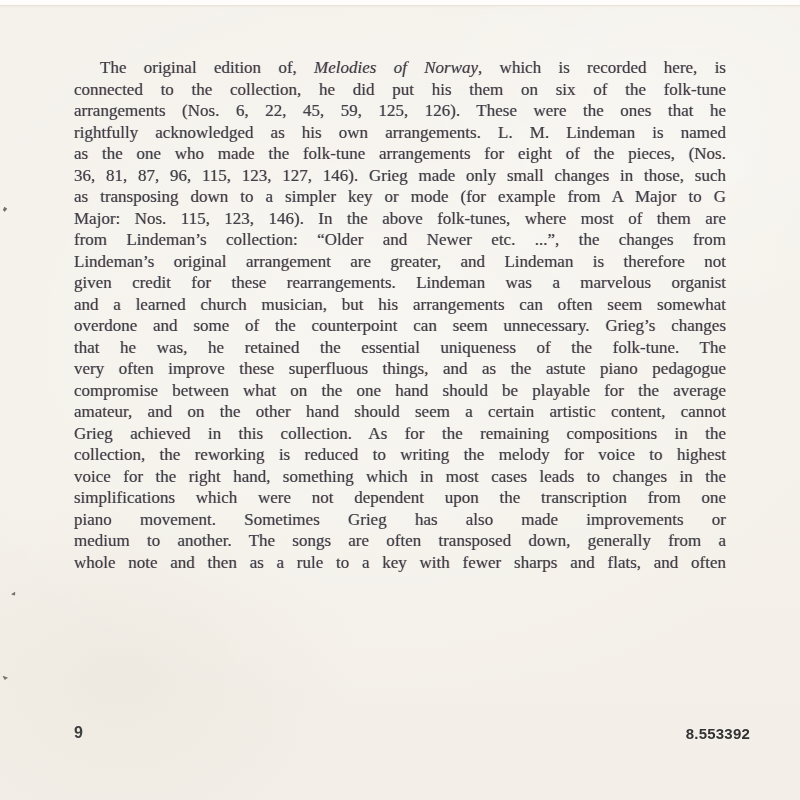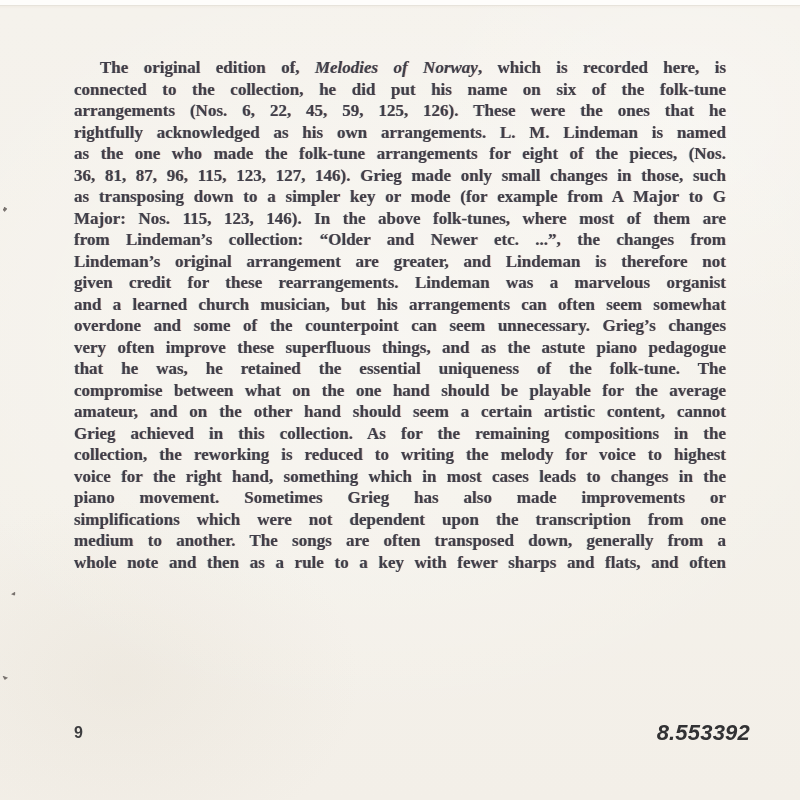--- a/index.html
+++ b/index.html
@@ -26,77 +26,76 @@
   }
   .text-block {
     position: absolute;
     left: 74px; top: 57px; width: 652px;
     font-size: 17px;
     line-height: 21.5px;
     color: #413f49;
     text-shadow:
       0.6px 0 0.4px rgba(141,58,52,0.30),
       -0.6px 0 0.4px rgba(32,96,104,0.30);
-    font-weight: bold;
   }
   .line {
     text-align: justify;
     text-align-last: justify;
     white-space: normal;
   }
   .line.first { text-indent: 26px; }
   .italic { font-style: italic; }
   .footer {
     position: absolute;
     left: 74px; right: 50px; top: 722px; height: 22px;
     display: flex; justify-content: space-between; align-items: center;
     font-family: "Liberation Sans", sans-serif;
     font-weight: 700;
     color: #39393b;
   }
   .page-number { font-size: 16px; color: #3d3d3f; }
-  .catalog-number { font-size: 22px; letter-spacing: 0.2px; color: #323234; font-style: italic; }
+  .catalog-number { font-size: 15px; letter-spacing: 0.2px; color: #323234; }
   
   .speck { position: absolute; background: #5a5350; border-radius: 1px; opacity: 0.8; }
   .speck-1 { left: 3px; top: 207px; width: 4px; height: 5px; transform: rotate(20deg);
              clip-path: polygon(0 0, 100% 20%, 60% 100%, 0 70%); }
   .speck-2 { left: 11px; top: 592px; width: 5px; height: 4px; transform: rotate(-15deg);
              clip-path: polygon(0 40%, 100% 0, 70% 100%); }
   .speck-3 { left: 2px; top: 676px; width: 6px; height: 4px; transform: rotate(8deg);
              clip-path: polygon(0 0, 100% 30%, 50% 100%); }
 </style>
 </head>
 <body>
 
 <div class="page">
   <div class="top-strip"></div>
 
   <div class="text-block">
     <div class="line first"><span>The original edition of, </span><span class="italic">Melodies of Norway</span><span>, which is recorded here, is</span></div>
-    <div class="line">connected to the collection, he did put his name on six of the folk-tune</div>
+    <div class="line">connected to the collection, he did put his them on six of the folk-tune</div>
     <div class="line">arrangements (Nos. 6, 22, 45, 59, 125, 126). These were the ones that he</div>
     <div class="line">rightfully acknowledged as his own arrangements. L. M. Lindeman is named</div>
     <div class="line">as the one who made the folk-tune arrangements for eight of the pieces, (Nos.</div>
     <div class="line">36, 81, 87, 96, 115, 123, 127, 146). Grieg made only small changes in those, such</div>
     <div class="line">as transposing down to a simpler key or mode (for example from A Major to G</div>
     <div class="line">Major: Nos. 115, 123, 146). In the above folk-tunes, where most of them are</div>
     <div class="line">from Lindeman’s collection: “Older and Newer etc. ...”, the changes from</div>
     <div class="line">Lindeman’s original arrangement are greater, and Lindeman is therefore not</div>
     <div class="line">given credit for these rearrangements. Lindeman was a marvelous organist</div>
     <div class="line">and a learned church musician, but his arrangements can often seem somewhat</div>
     <div class="line">overdone and some of the counterpoint can seem unnecessary. Grieg’s changes</div>
+    <div class="line">that he was, he retained the essential uniqueness of the folk-tune. The</div>
     <div class="line">very often improve these superfluous things, and as the astute piano pedagogue</div>
-    <div class="line">that he was, he retained the essential uniqueness of the folk-tune. The</div>
     <div class="line">compromise between what on the one hand should be playable for the average</div>
     <div class="line">amateur, and on the other hand should seem a certain artistic content, cannot</div>
     <div class="line">Grieg achieved in this collection. As for the remaining compositions in the</div>
     <div class="line">collection, the reworking is reduced to writing the melody for voice to highest</div>
     <div class="line">voice for the right hand, something which in most cases leads to changes in the</div>
+    <div class="line">simplifications which were not dependent upon the transcription from one</div>
     <div class="line">piano movement. Sometimes Grieg has also made improvements or</div>
-    <div class="line">simplifications which were not dependent upon the transcription from one</div>
     <div class="line">medium to another. The songs are often transposed down, generally from a</div>
     <div class="line">whole note and then as a rule to a key with fewer sharps and flats, and often</div>
   </div>
 
   <div class="footer">
     <span class="page-number">9</span>
     <span class="catalog-number">8.553392</span>
   </div>
 
   <div class="speck speck-1"></div>

